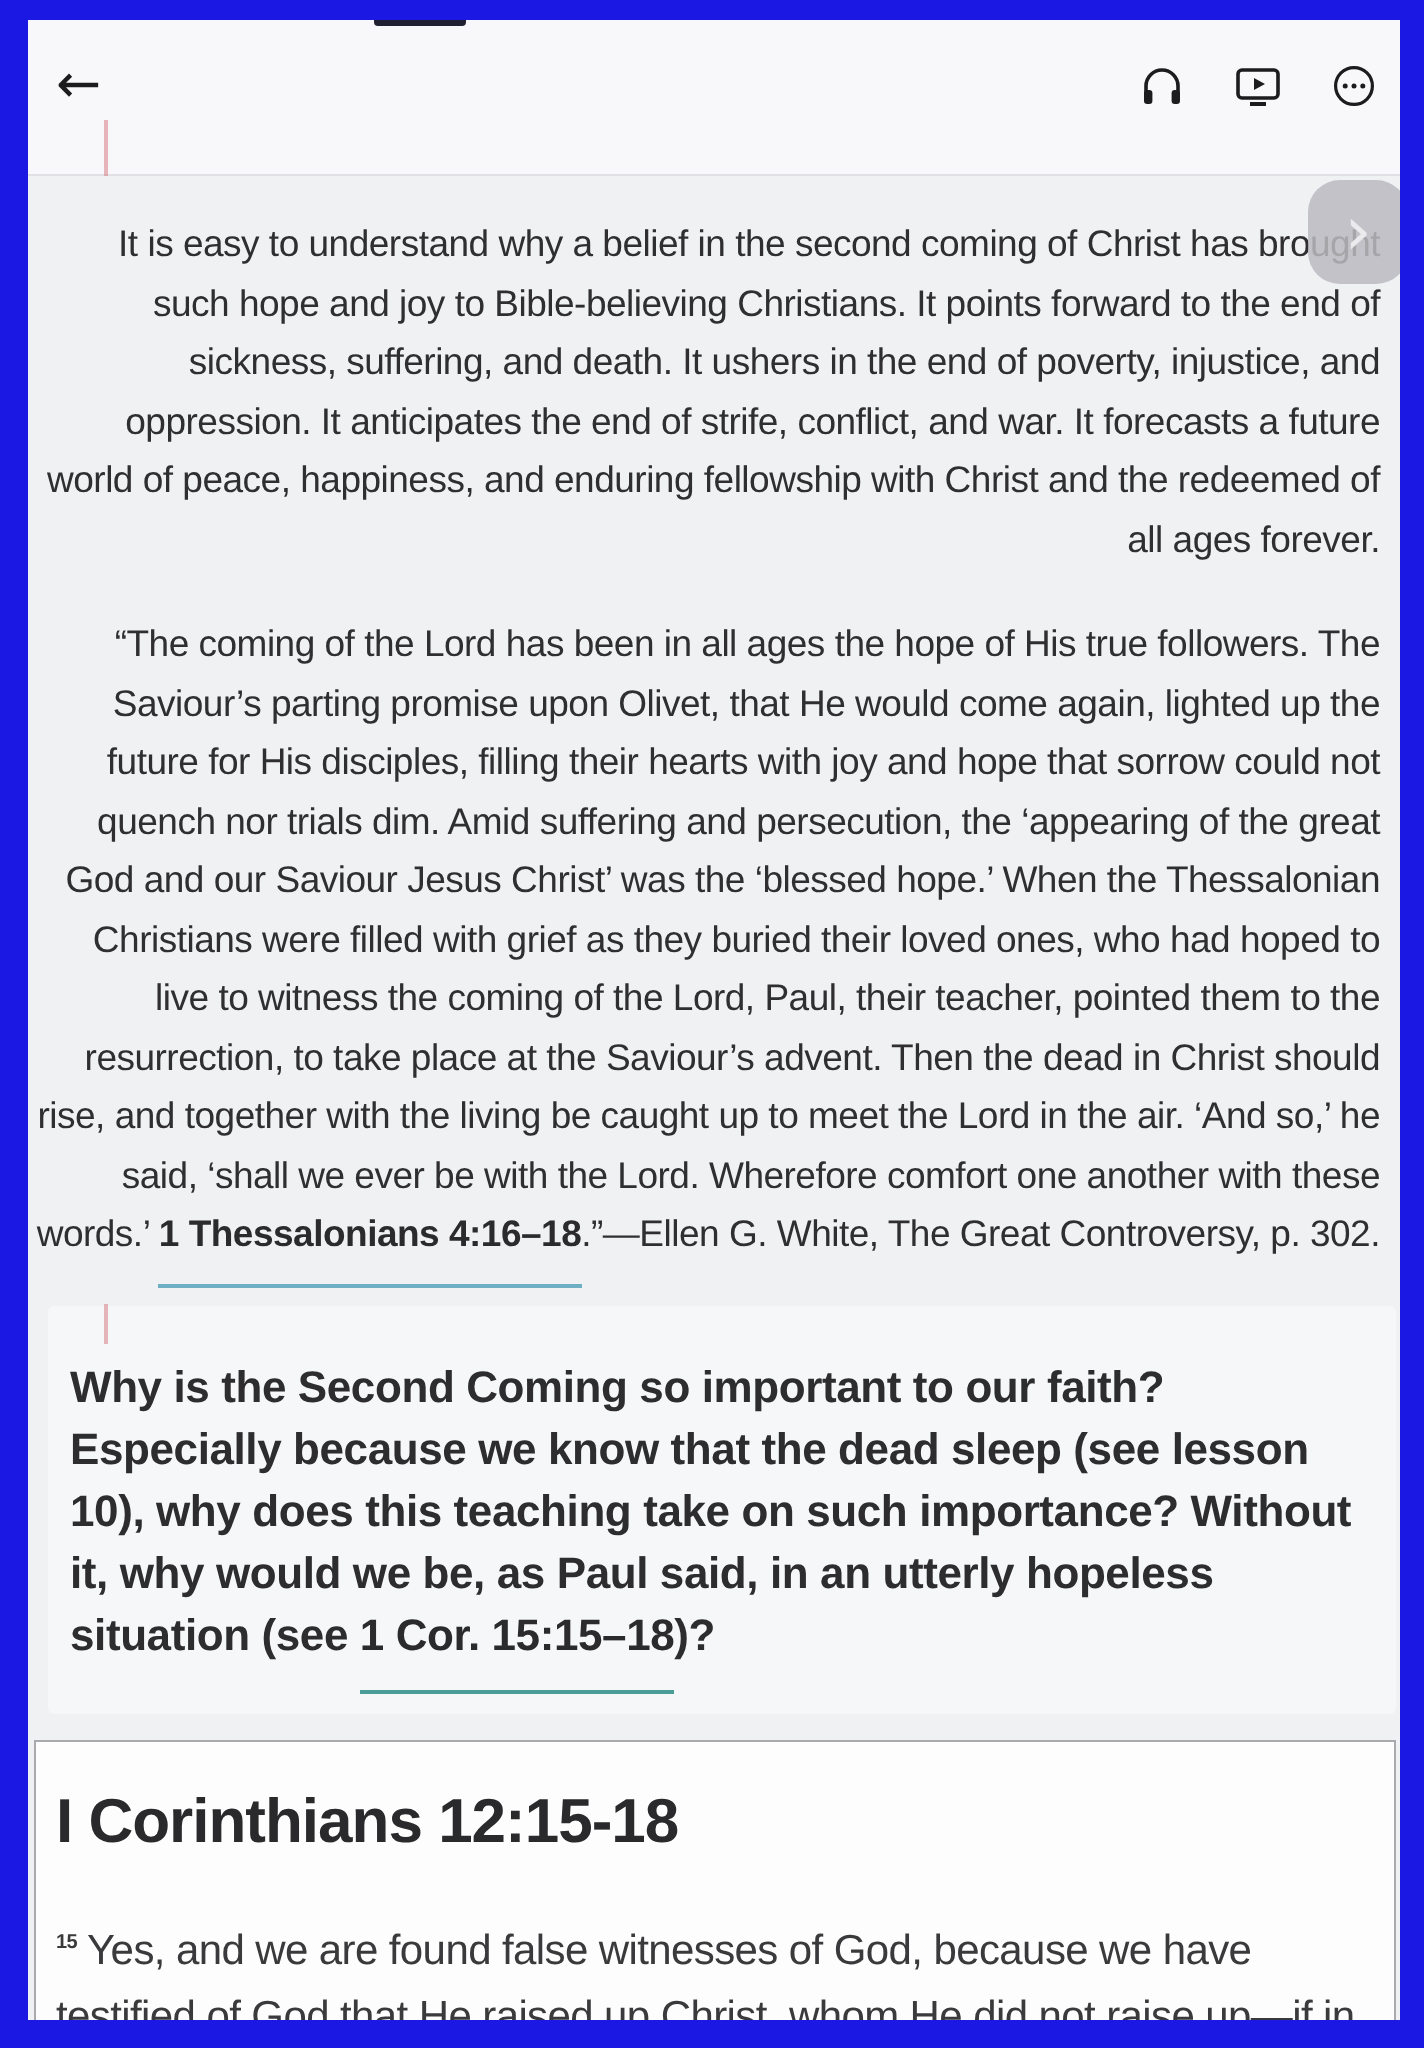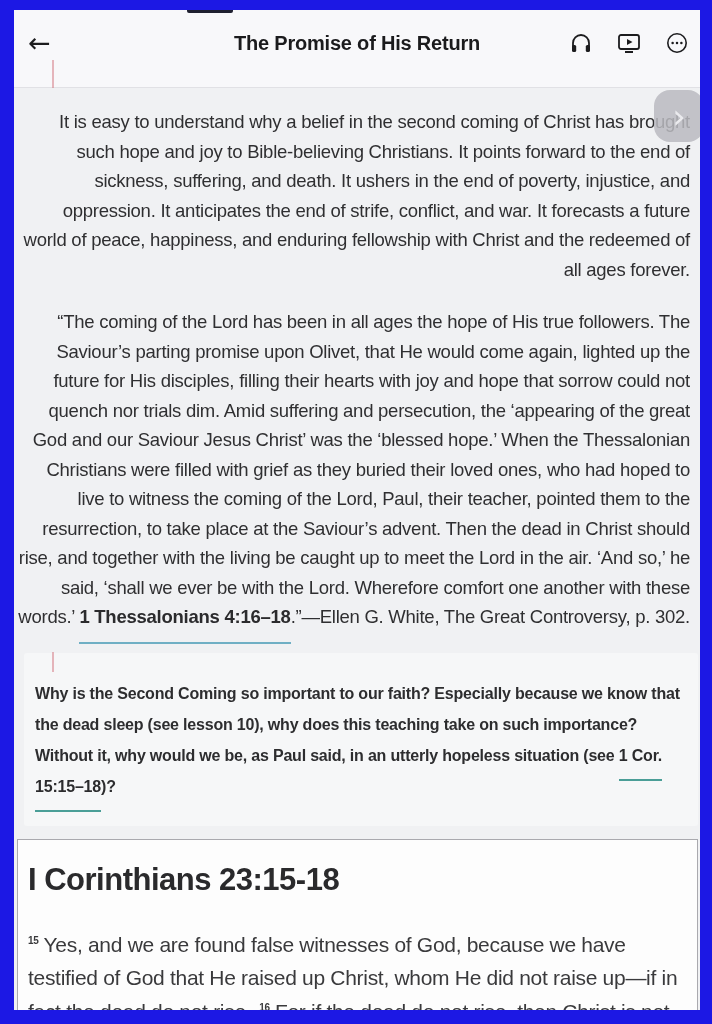--- a/index.html
+++ b/index.html
@@ -99,21 +99,21 @@
     cursor: pointer;
   }
   
   .question-block {
     margin: 21px 2px 0 10px;
     background: #f6f7f8;
     border-radius: 3px;
     padding: 25px 16px 24px 11px;
   }
   .question-text {
-    font-size: 16px;
+    font-size: 22px;
     font-weight: 700;
     line-height: 31px;
     color: #2d2d2f;
     letter-spacing: -0.2px;
   }
   .question-text .scripture-link { border-bottom-color: #4a9e97; font-weight: 700; }
   
   .verse-card {
     margin: 13px 2px 0 3px;
     background: #fdfdfd;
@@ -143,21 +143,20 @@
   }
   .vseg { margin-right: 8px; }
 </style>
 </head>
 <body>
 
 <div class="screen">
 
   <div class="header">
     <button class="back-btn">←</button>
-    <div class="header-title">The Promise of His Return</div>
     <div class="header-actions">
       <button class="icon-btn" title="Audio">
         <svg width="24" height="24" viewBox="0 0 24 24" fill="none" stroke="#1c1c1e" stroke-width="1.8">
           <path d="M4 16v-4a8 8 0 0 1 16 0v4"></path>
           <rect x="3" y="14" width="4.2" height="7" rx="1.6" fill="#1c1c1e" stroke="none"></rect>
           <rect x="16.8" y="14" width="4.2" height="7" rx="1.6" fill="#1c1c1e" stroke="none"></rect>
         </svg>
       </button>
       <button class="icon-btn" title="Video">
         <svg width="26" height="24" viewBox="0 0 26 24" fill="none" stroke="#1c1c1e" stroke-width="1.8">
@@ -187,18 +186,18 @@
 
     <p class="para">It is easy to understand why a belief in the second coming of Christ has brought such hope and joy to Bible-believing Christians. It points forward to the end of sickness, suffering, and death. It ushers in the end of poverty, injustice, and oppression. It anticipates the end of strife, conflict, and war. It forecasts a future world of peace, happiness, and enduring fellowship with Christ and the redeemed of all ages forever.</p>
 
     <p class="para second"><span>“The coming of the Lord has been in all ages the hope of His true followers. The Saviour’s parting promise upon Olivet, that He would come again, lighted up the future for His disciples, filling their hearts with joy and hope that sorrow could not quench nor trials dim. Amid suffering and persecution, the ‘appearing of the great God and our Saviour Jesus Christ’ was the ‘blessed hope.’ When the Thessalonian Christians were filled with grief as they buried their loved ones, who had hoped to live to witness the coming of the Lord, Paul, their teacher, pointed them to the resurrection, to take place at the Saviour’s advent. Then the dead in Christ should rise, and together with the living be caught up to meet the Lord in the air. ‘And so,’ he said, ‘shall we ever be with the Lord. Wherefore comfort one another with these words.’ </span><a class="scripture-link">1 Thessalonians 4:16–18</a><span>.”—Ellen G. White, The Great Controversy, p. 302.</span></p>
 
     <div class="question-block">
       <p class="question-text"><span>Why is the Second Coming so important to our faith? Especially because we know that the dead sleep (see lesson 10), why does this teaching take on such importance? Without it, why would we be, as Paul said, in an utterly hopeless situation (see </span><a class="scripture-link">1 Cor. 15:15–18</a><span>)?</span></p>
     </div>
 
     <div class="verse-card">
-      <div class="verse-title">I Corinthians 23:15-18</div>
+      <div class="verse-title">I Corinthians 12:15-18</div>
       <p class="verse-body"><span class="vseg"><sup class="vnum">15</sup><span>Yes, and we are found false witnesses of God, because we have testified of God that He raised up Christ, whom He did not raise up—if in fact the dead do not rise.</span></span><span class="vseg"><sup class="vnum">16</sup><span>For if the dead do not rise, then Christ is not risen.</span></span></p>
     </div>
 
   </div>
 </div>
 
 </body></html>

